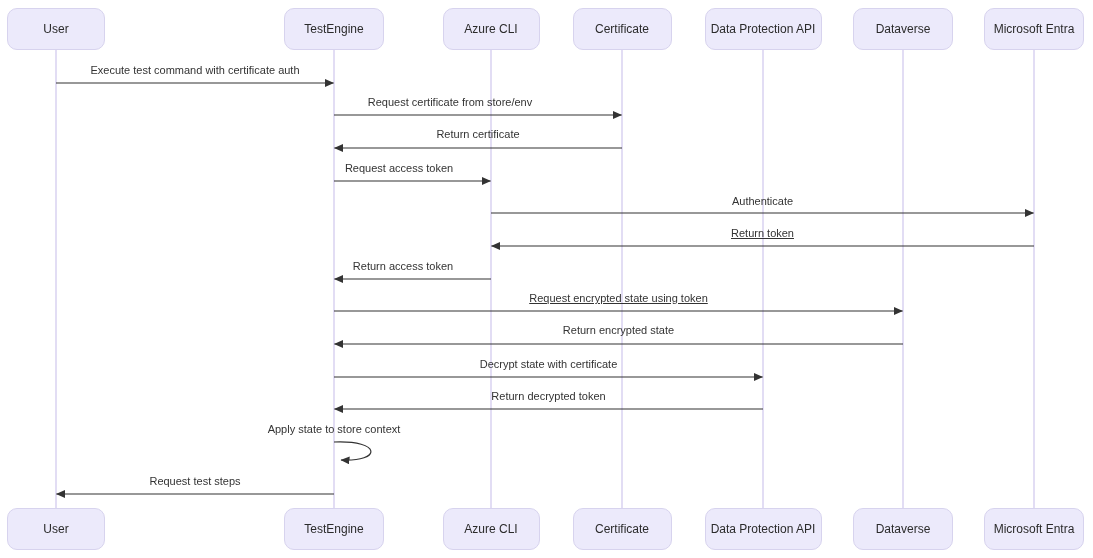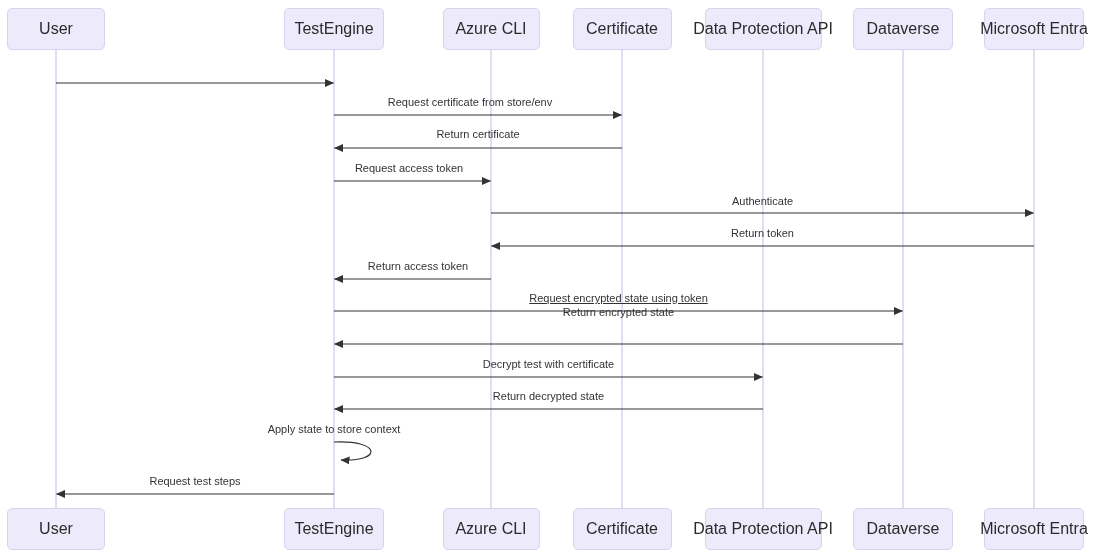--- a/index.html
+++ b/index.html
@@ -10,26 +10,26 @@
     background: #ffffff;
     font-family: "Liberation Sans", sans-serif;
     overflow: hidden;
   }
   #wires { position: absolute; left: 0; top: 0; }
   .actor-box {
     position: absolute;
     height: 42px;
     background: #ECEAFB;
     border: 1px solid #D7D3EE;
-    border-radius: 5px;
+    border-radius: 10px;
     box-sizing: border-box;
     display: flex;
     align-items: center;
     justify-content: center;
-    font-size: 16px;
+    font-size: 12px;
     color: #2b2b2b;
     white-space: nowrap;
     z-index: 2;
   }
   .msg-label {
     position: absolute;
     transform: translate(-50%, -50%);
     font-size: 11px;
     color: #333333;
     white-space: nowrap;
@@ -60,30 +60,31 @@
       <line x1="491" y1="213" x2="1033.5" y2="213" stroke="#333333" stroke-width="1.2" marker-end="url(#arw)"></line>
       <line x1="1034" y1="246" x2="491.5" y2="246" stroke="#333333" stroke-width="1.2" marker-end="url(#arw)"></line>
       <line x1="491" y1="279" x2="334.5" y2="279" stroke="#333333" stroke-width="1.2" marker-end="url(#arw)"></line>
       <line x1="334" y1="311" x2="902.5" y2="311" stroke="#333333" stroke-width="1.2" marker-end="url(#arw)"></line>
       <line x1="903" y1="344" x2="334.5" y2="344" stroke="#333333" stroke-width="1.2" marker-end="url(#arw)"></line>
       <line x1="334" y1="377" x2="762.5" y2="377" stroke="#333333" stroke-width="1.2" marker-end="url(#arw)"></line>
       <line x1="763" y1="409" x2="334.5" y2="409" stroke="#333333" stroke-width="1.2" marker-end="url(#arw)"></line>
       <path d="M 334,442 C 382,440 382,462 341,460" fill="none" stroke="#333333" stroke-width="1.2" marker-end="url(#arw)"></path>
       <line x1="334" y1="494" x2="56.5" y2="494" stroke="#333333" stroke-width="1.2" marker-end="url(#arw)"></line>
     </svg>
-    <div class="msg-label" style="left: 470px; top: 102px;">Request certificate from store/env</div>
+    <div class="msg-label" style="left: 195px; top: 70px;">Execute test command with certificate auth</div>
+    <div class="msg-label" style="left: 450px; top: 102px;">Request certificate from store/env</div>
     <div class="msg-label" style="left: 478px; top: 134px;">Return certificate</div>
-    <div class="msg-label" style="left: 409px; top: 168px;">Request access token</div>
+    <div class="msg-label" style="left: 399px; top: 168px;">Request access token</div>
     <div class="msg-label" style="left: 762.5px; top: 201px;">Authenticate</div>
-    <div class="msg-label" style="left: 762.5px; top: 233px;">Return token</div>
-    <div class="msg-label" style="left: 418px; top: 266px; text-align: right;">Return access token</div>
+    <div class="msg-label" style="left: 762.5px; top: 233px; text-decoration: underline;">Return token</div>
+    <div class="msg-label" style="left: 403px; top: 266px; text-align: right;">Return access token</div>
     <div class="msg-label" style="left: 618.5px; top: 298px; text-decoration: underline;">Request encrypted state using token</div>
-    <div class="msg-label" style="left: 618.5px; top: 312px;">Return encrypted state</div>
-    <div class="msg-label" style="left: 548.5px; top: 364px;">Decrypt test with certificate</div>
-    <div class="msg-label" style="left: 548.5px; top: 396px;">Return decrypted state</div>
+    <div class="msg-label" style="left: 618.5px; top: 330px;">Return encrypted state</div>
+    <div class="msg-label" style="left: 548.5px; top: 364px;">Decrypt state with certificate</div>
+    <div class="msg-label" style="left: 548.5px; top: 396px;">Return decrypted token</div>
     <div class="msg-label" style="left: 334px; top: 429px;">Apply state to store context</div>
     <div class="msg-label" style="left: 195px; top: 481px;">Request test steps</div>
     <div class="actor-box" style="left: 7px; top: 8px; width: 98px;">
       <span>User</span>
     </div>
     <div class="actor-box" style="left: 7px; top: 508px; width: 98px;">
       <span>User</span>
     </div>
     <div class="actor-box" style="left: 284px; top: 8px; width: 100px;">
       <span>TestEngine</span>

